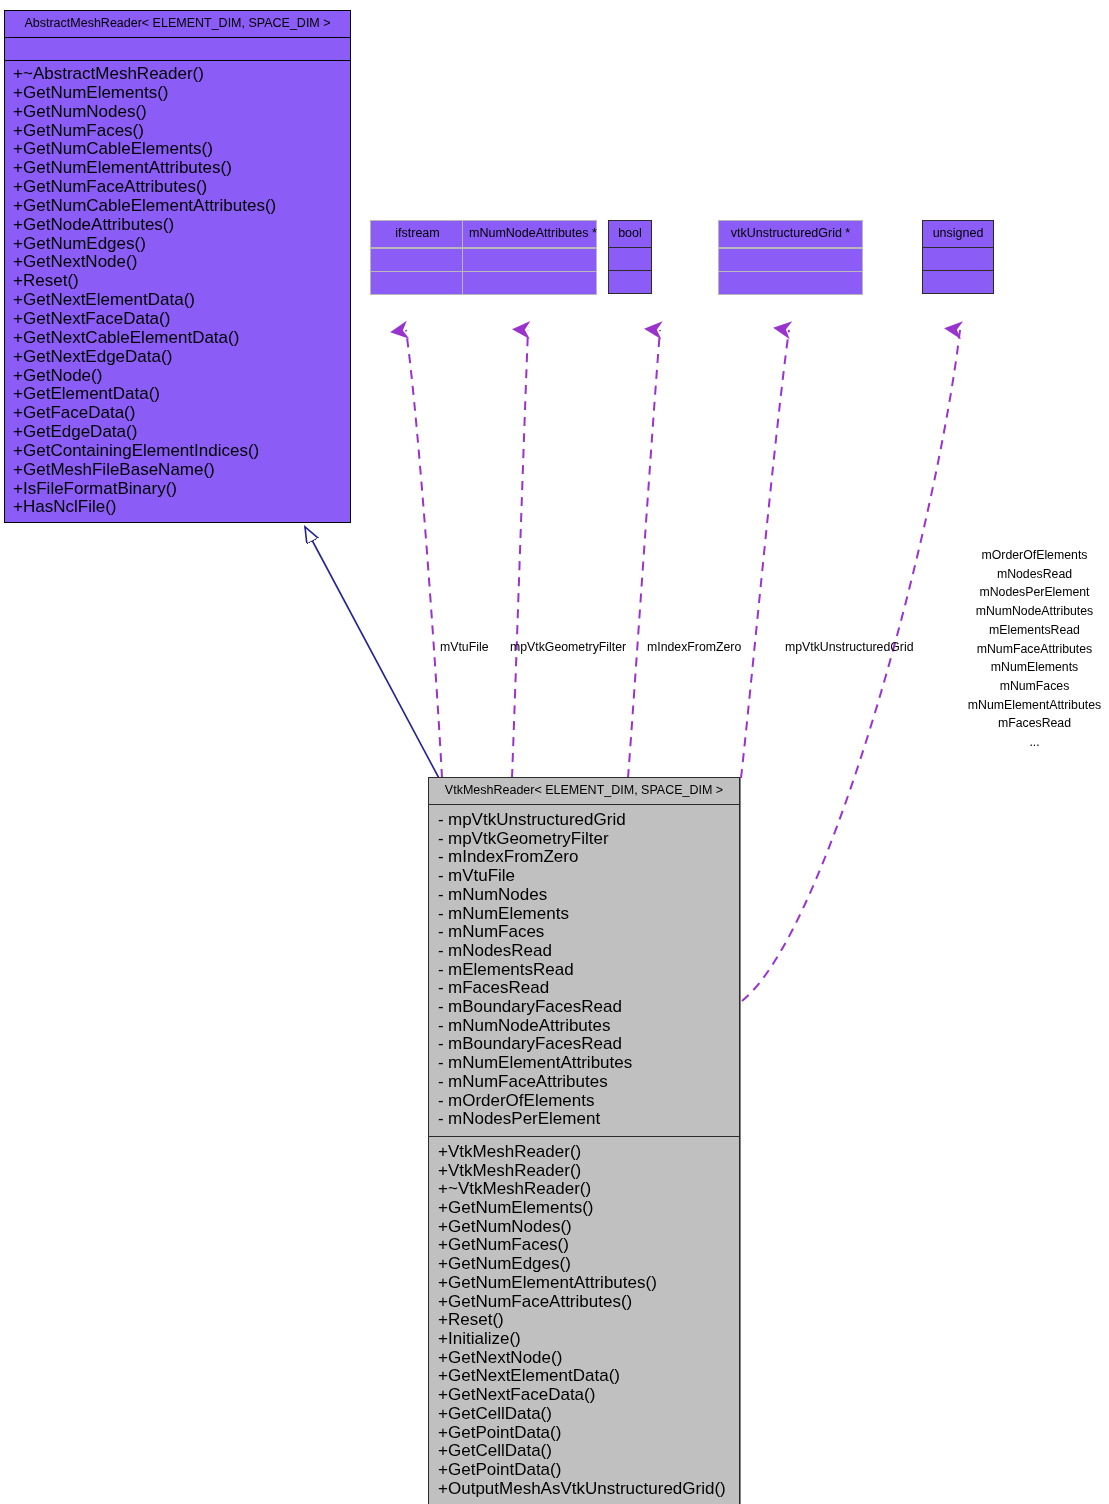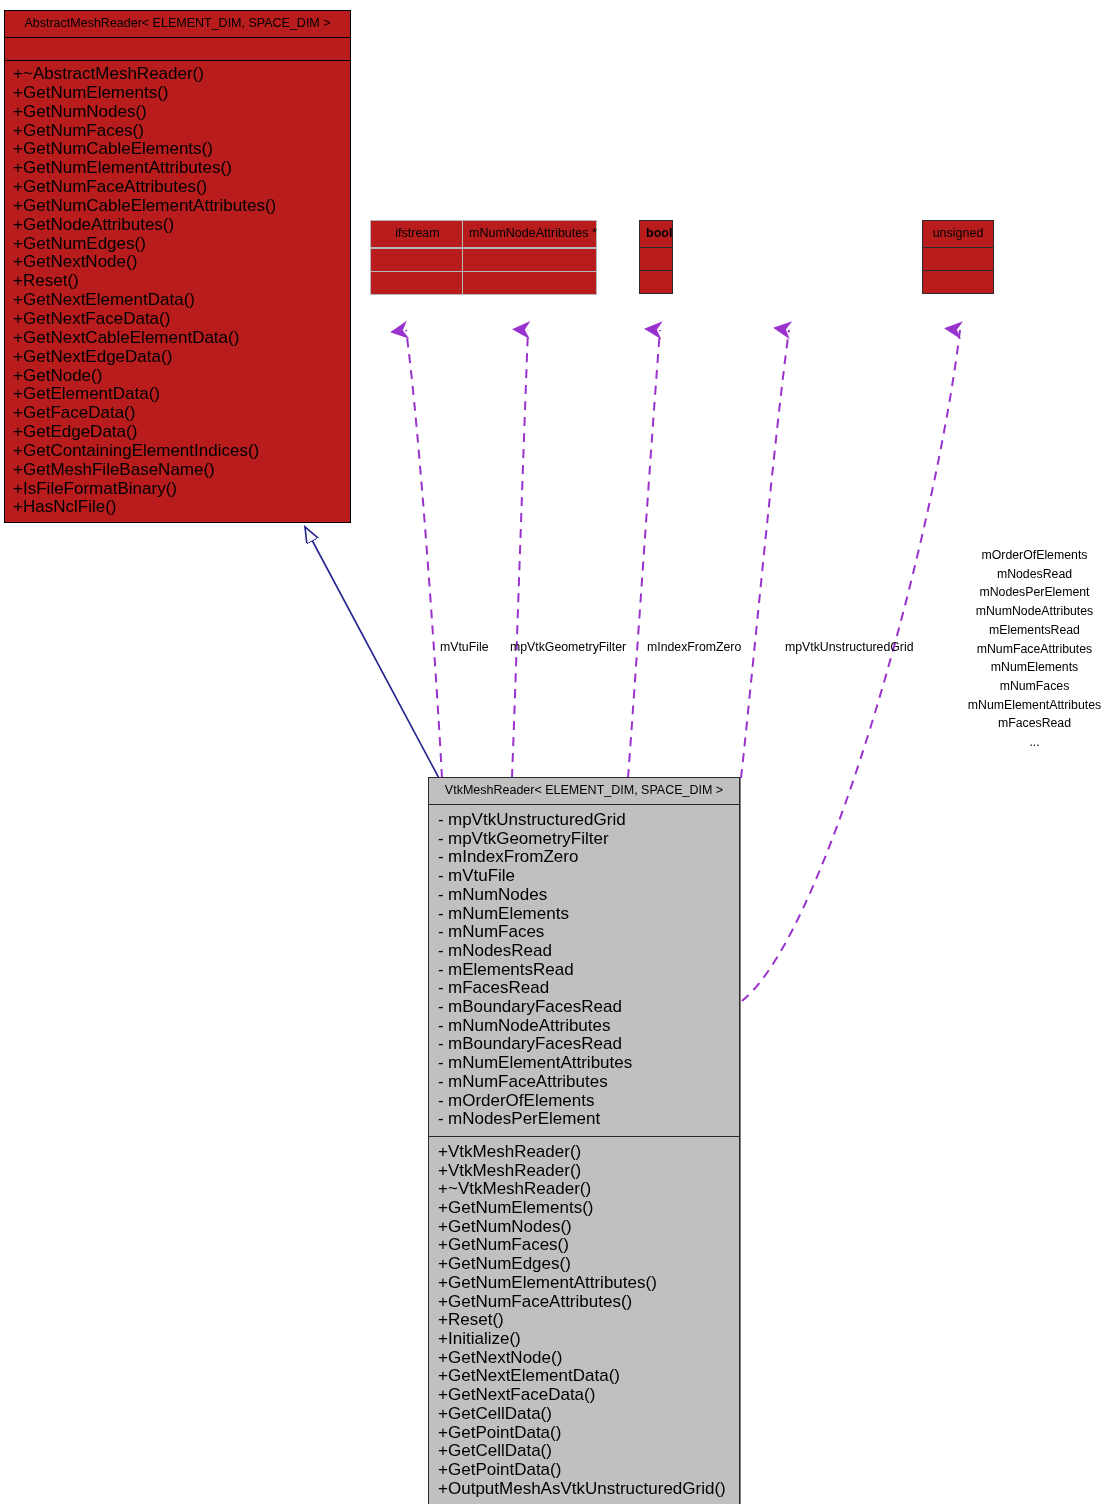--- a/index.html
+++ b/index.html
@@ -23,21 +23,21 @@
     top: 0;
     width: 1109px;
     height: 1504px;
     pointer-events: none;
   }
 
   
   .uml-box {
     position: absolute;
     box-sizing: border-box;
-    background: #b91c1c;
+    background: #8b5cf6;
     border: 1px solid #000000;
   }
   .uml-box.filled {
     background: #c0c0c0;
     border: 1px solid #2b2b2b;
     box-shadow: 1px 1px 0 #808080;
   }
   .uml-box.thin-gray {
     border: 1px solid #b8b8b8;
   }
@@ -176,26 +176,31 @@
     <div class="uml-sep uml-compartment empty"></div>
     <div class="uml-sep uml-compartment empty"></div>
   </div>
 
   <div class="uml-box thin-gray" id="tb-1" style="left:462px; top:220px; width:135px;">
     <div class="uml-title">mNumNodeAttributes *</div>
     <div class="uml-sep uml-compartment empty"></div>
     <div class="uml-sep uml-compartment empty"></div>
   </div>
 
-  <div class="uml-box" id="tb-2" style="left:639px; top:220px; width:34px; border:1.6px solid #2b2b2b;font-weight:bold;">
+  <div class="uml-box" id="tb-2" style="left:608px; top:220px; width:44px; border:1.6px solid #2b2b2b;">
     <div class="uml-title">bool</div>
     <div class="uml-sep uml-compartment empty" style="border-top:1.6px solid #2b2b2b;"></div>
     <div class="uml-sep uml-compartment empty" style="border-top:1.6px solid #2b2b2b;"></div>
   </div>
 
+  <div class="uml-box thin-gray" id="tb-3" style="left:718px; top:220px; width:145px;">
+    <div class="uml-title">vtkUnstructuredGrid *</div>
+    <div class="uml-sep uml-compartment empty"></div>
+    <div class="uml-sep uml-compartment empty"></div>
+  </div>
 
   <div class="uml-box" id="tb-4" style="left:922px; top:220px; width:72px; border:1.6px solid #2b2b2b;">
     <div class="uml-title">unsigned</div>
     <div class="uml-sep uml-compartment empty" style="border-top:1.6px solid #2b2b2b;"></div>
     <div class="uml-sep uml-compartment empty" style="border-top:1.6px solid #2b2b2b;"></div>
   </div>
 
   <div class="edge-label" style="left:440px; top:640px;">mVtuFile</div>
   <div class="edge-label" style="left:510px; top:640px;">mpVtkGeometryFilter</div>
   <div class="edge-label" style="left:647px; top:640px;">mIndexFromZero</div>

